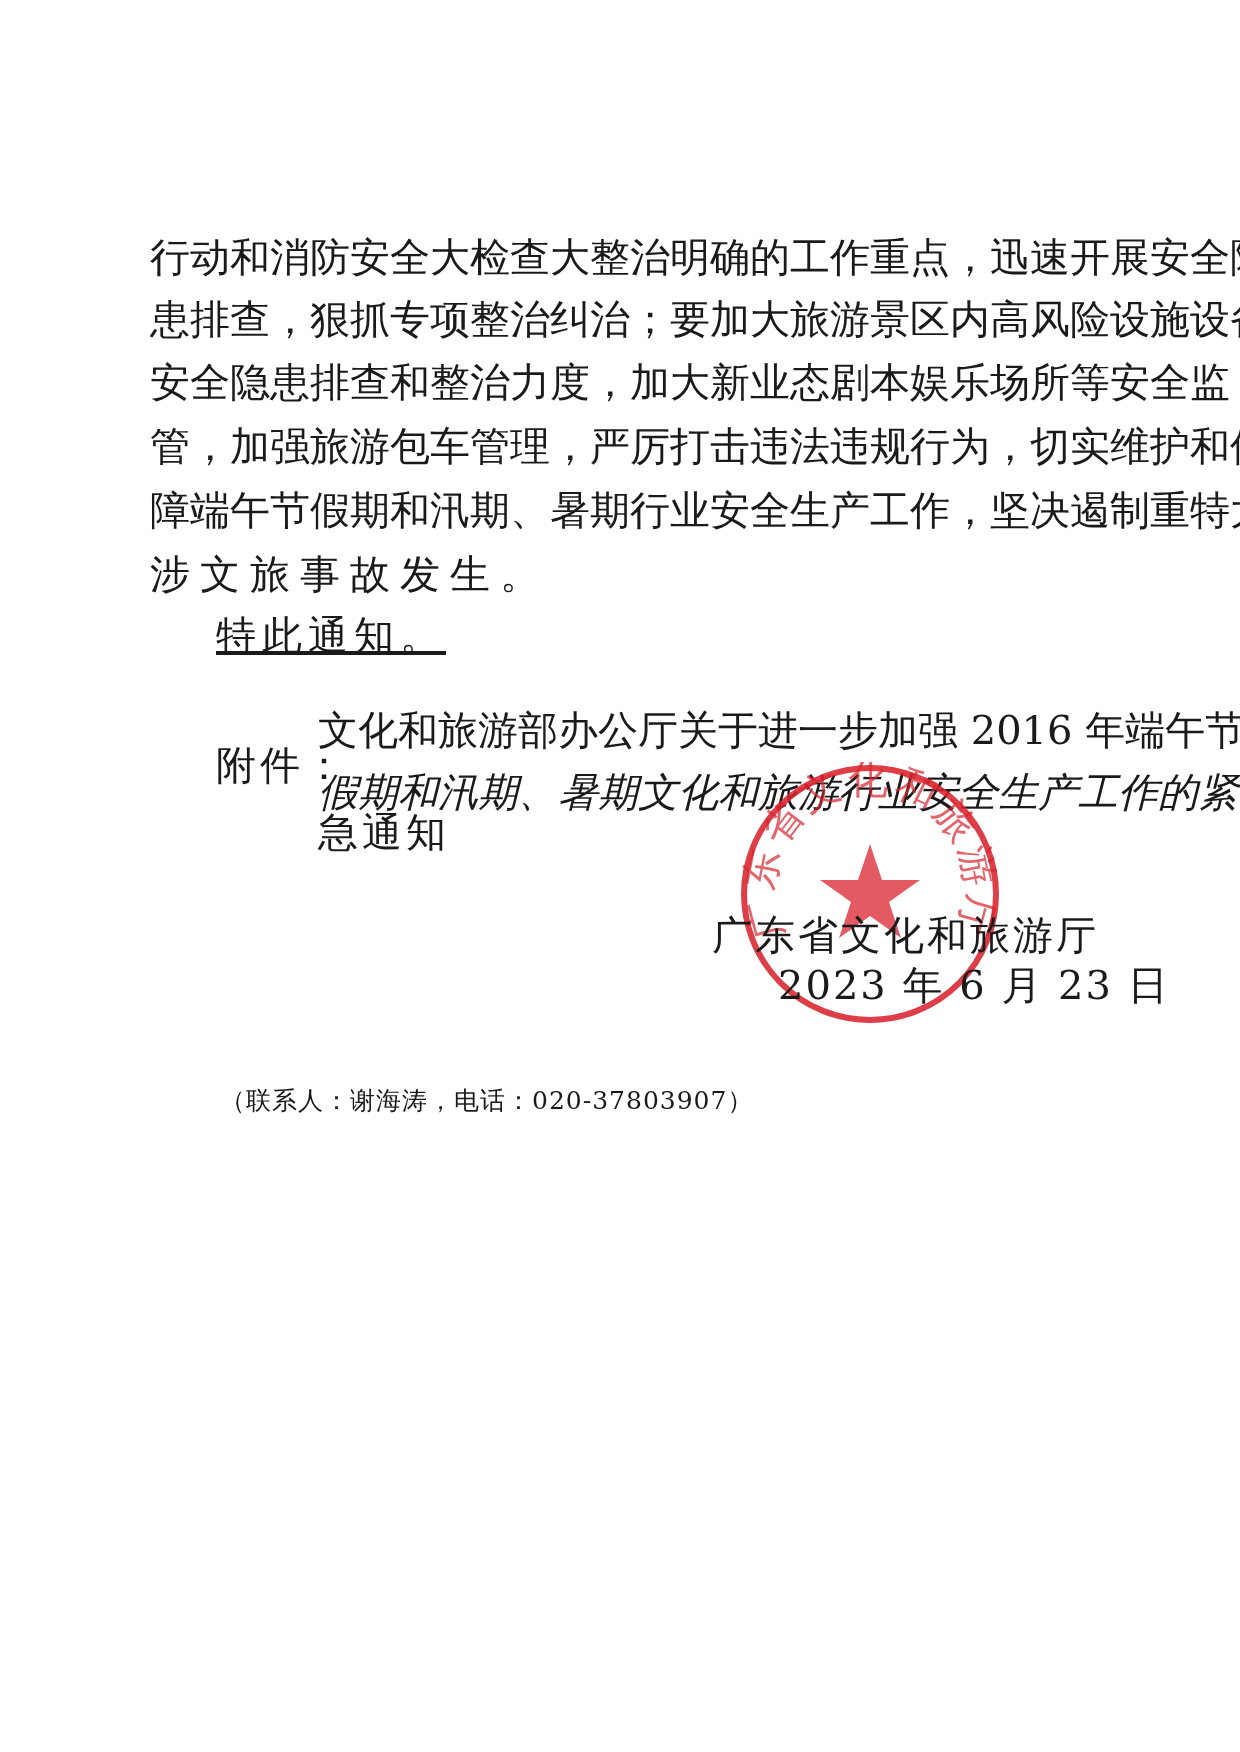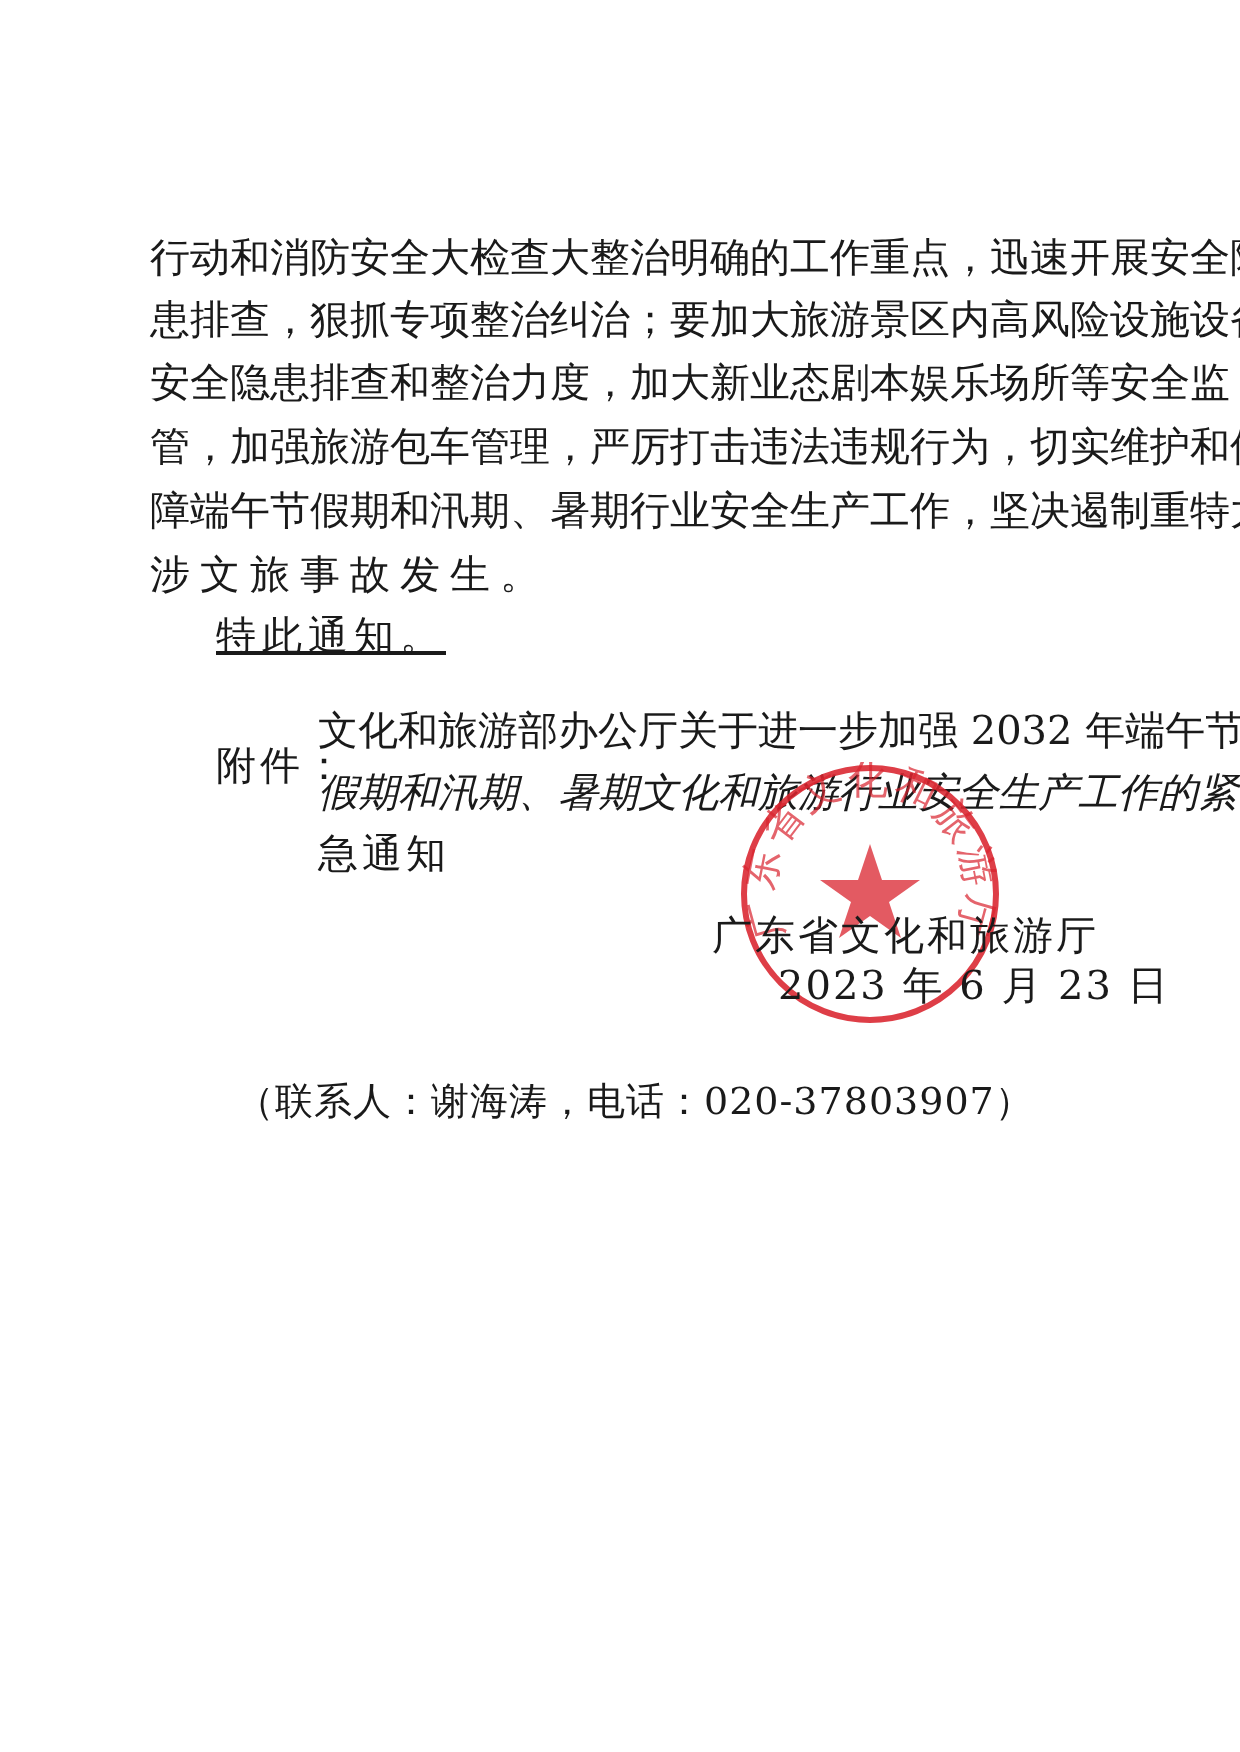--- a/index.html
+++ b/index.html
@@ -36,35 +36,35 @@
   <div class="line body-line" style="top:232px;">行动和消防安全大检查大整治明确的工作重点，迅速开展安全隐</div>
   <div class="line body-line" style="top:294px;">患排查，狠抓专项整治纠治；要加大旅游景区内高风险设施设备</div>
   <div class="line body-line" style="top:357px;">安全隐患排查和整治力度，加大新业态剧本娱乐场所等安全监</div>
   <div class="line body-line" style="top:421px;">管，加强旅游包车管理，严厉打击违法违规行为，切实维护和保</div>
   <div class="line body-line" style="top:485px;">障端午节假期和汛期、暑期行业安全生产工作，坚决遏制重特大</div>
   <div class="line" style="top:549px; left:150px; letter-spacing:10px;">涉文旅事故发生。</div>
 
   <div class="line" style="top:610px; left:216px; letter-spacing:6px;text-decoration:underline;">特此通知。</div>
 
   <div class="line" style="top:740px; left:216px; letter-spacing:4px;">附件：</div>
-  <div class="line" style="top:705px; left:318px; width:750px; text-align:justify; text-align-last:justify; letter-spacing:0;">文化和旅游部办公厅关于进一步加强 2032 年端午节</div>
+  <div class="line" style="top:705px; left:318px; width:750px; text-align:justify; text-align-last:justify; letter-spacing:0;">文化和旅游部办公厅关于进一步加强 2016 年端午节</div>
   <div class="line" style="top:767px; left:318px; width:750px; text-align:justify; text-align-last:justify; letter-spacing:0;font-style:italic;">假期和汛期、暑期文化和旅游行业安全生产工作的紧</div>
-  <div class="line" style="top:828px; left:318px; letter-spacing:4px;">急通知</div>
+  <div class="line" style="top:808px; left:318px; letter-spacing:4px;font-family:Liberation Serif, serif;">急通知</div>
 
   <svg class="stamp" viewBox="0 0 264 264">
     <defs>
       <path id="sealArc" d="M 42 160 A 96 96 0 1 1 222 160"></path>
     </defs>
     <circle cx="132" cy="132" r="126" fill="none" stroke="#d9232e" stroke-width="6" opacity="0.88"></circle>
     <text font-family="DejaVu Serif, serif" font-size="40" fill="#d9232e" opacity="0.7" letter-spacing="4">
       <textPath href="#sealArc" startOffset="50%" text-anchor="middle">广东省文化和旅游厅</textPath>
     </text>
     <g>
       <polygon points="132,82 144,118 182,118 151,140 163,176 132,154 101,176 113,140 82,118 120,118" fill="#d9232e" opacity="0.75"></polygon>
     </g>
   </svg>
 
   <div class="sig" style="top:910px; left:712px; letter-spacing:3px;">广东省文化和旅游厅</div>
   <div class="sig" style="top:960px; left:733px; letter-spacing:2px;margin-left:45px;">2023 年 6 月 23 日</div>
 
-  <div class="line" style="top:1076px; left:236px; letter-spacing:1px; font-size:38px;">（联系人：谢海涛，电话：020-37803907）</div>
+  <div class="line" style="top:1076px; left:220px; letter-spacing:1px; font-size:25px;">（联系人：谢海涛，电话：020-37803907）</div>
 
 </div>
 
 </body></html>

